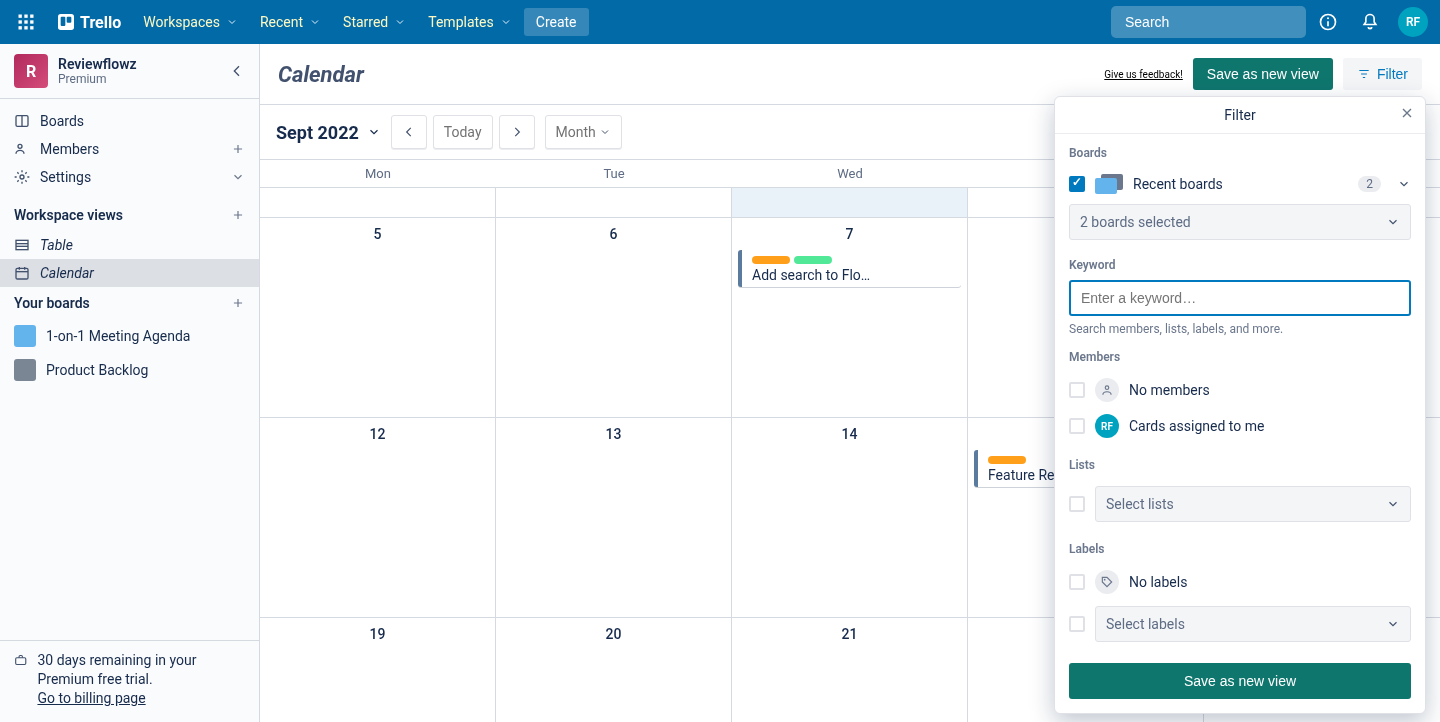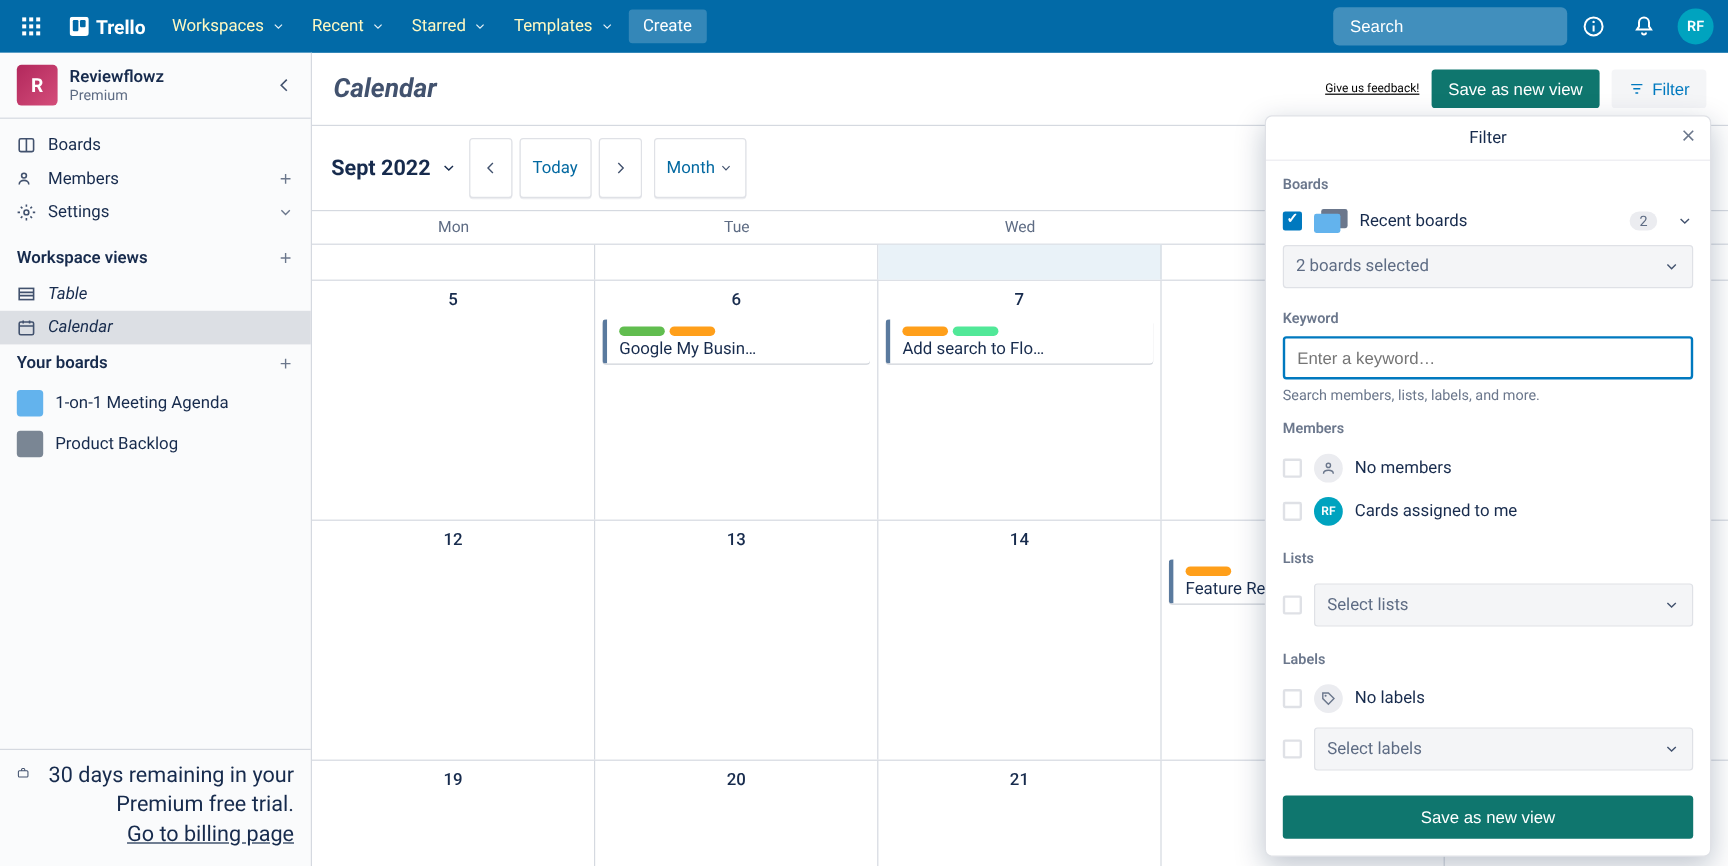--- a/index.html
+++ b/index.html
@@ -103,21 +103,21 @@
       display:flex; align-items:center; padding: 8px 14px; font-weight:600; font-size:14px;
     }
     .sb-heading .tail { margin-left:auto; color:#6b778c; cursor:pointer;}
     .board-swatch { width:22px; height:22px; border-radius:3px; flex-shrink:0;}
     .bs-blue { background:#63b3ed;}
     .bs-grey { background:#7a8694;}
     .sb-bottom {
       margin-top:auto; border-top:1px solid #d5d9e0; padding:10px 14px 14px;
       display:flex; gap:10px; align-items:flex-start;
     }
-    .sb-bottom .txt { font-size:18px; line-height:1.35;text-align:right;}
+    .sb-bottom .txt { font-size:14px; line-height:1.35;}
     .sb-bottom a { color:#172b4d; text-decoration: underline; cursor:pointer;}
 
     
     .main { flex:1; display:flex; flex-direction:column; overflow:hidden; position:relative;}
     .view-header {
       display:flex; align-items:center; padding: 14px 18px;
       border-bottom:1px solid #d5d9e0;
     }
     .view-title { font-size:22px; font-weight:700; font-style:italic; color:#42526e;}
     .view-header .right { margin-left:auto; display:flex; align-items:center; gap:10px;}
@@ -132,22 +132,22 @@
     }
 
     .toolbar {
       display:flex; align-items:center; gap:10px; padding:10px 16px;
       border-bottom:1px solid #d5d9e0;
     }
     .month-label { font-weight:700; font-size:18px; display:inline-flex; align-items:center; gap:8px; cursor:pointer;}
     .nav-group { display:inline-flex; gap:6px; }
     .icon-btn, .pill-btn {
       border:1px solid #dfe1e6; background:#fff; border-radius:3px;
-      height:50px; display:inline-flex; align-items:center; justify-content:center;
-      cursor:pointer; padding:0 10px; font-size:14px; color:#0369a1;
+      height:34px; display:inline-flex; align-items:center; justify-content:center;
+      cursor:pointer; padding:0 10px; font-size:14px; color:#737373;
       box-shadow: 0 1px 0 rgba(9,30,66,0.08);
     }
     .icon-btn { width:36px; padding:0;}
 
     
     .cal-wrapper { flex:1; overflow:hidden; }
     .cal-head { display:grid; grid-template-columns: repeat(5, 1fr); border-bottom:1px solid #d5d9e0;}
     .cal-head div { text-align:center; padding:6px 0; font-size:13px; color:#5e6c84;}
     .cal-body { height:100%; }
     .cal-row { display:grid; grid-template-columns: repeat(5, 1fr); height:200px; border-bottom:1px solid #d5d9e0;}
@@ -445,27 +445,20 @@
           <div class="cal-cell"></div>
           <div class="cal-cell"></div>
         </div>
 
         <div class="cal-row">
           <div class="cal-cell">
               <div class="cal-date">5</div>
             </div>
           <div class="cal-cell">
             <div class="cal-date">6</div>
-            <div class="card">
-              <div class="labels">
-                  <span class="lbl lbl-green"></span>
-                  <span class="lbl lbl-orange"></span>
-                </div>
-              <span>Google My Busin…</span>
-            </div>
           </div>
           <div class="cal-cell">
             <div class="cal-date">7</div>
             <div class="card">
               <div class="labels">
                   <span class="lbl lbl-orange"></span>
                   <span class="lbl lbl-teal"></span>
                 </div>
               <span>Add search to Flo…</span>
             </div>

